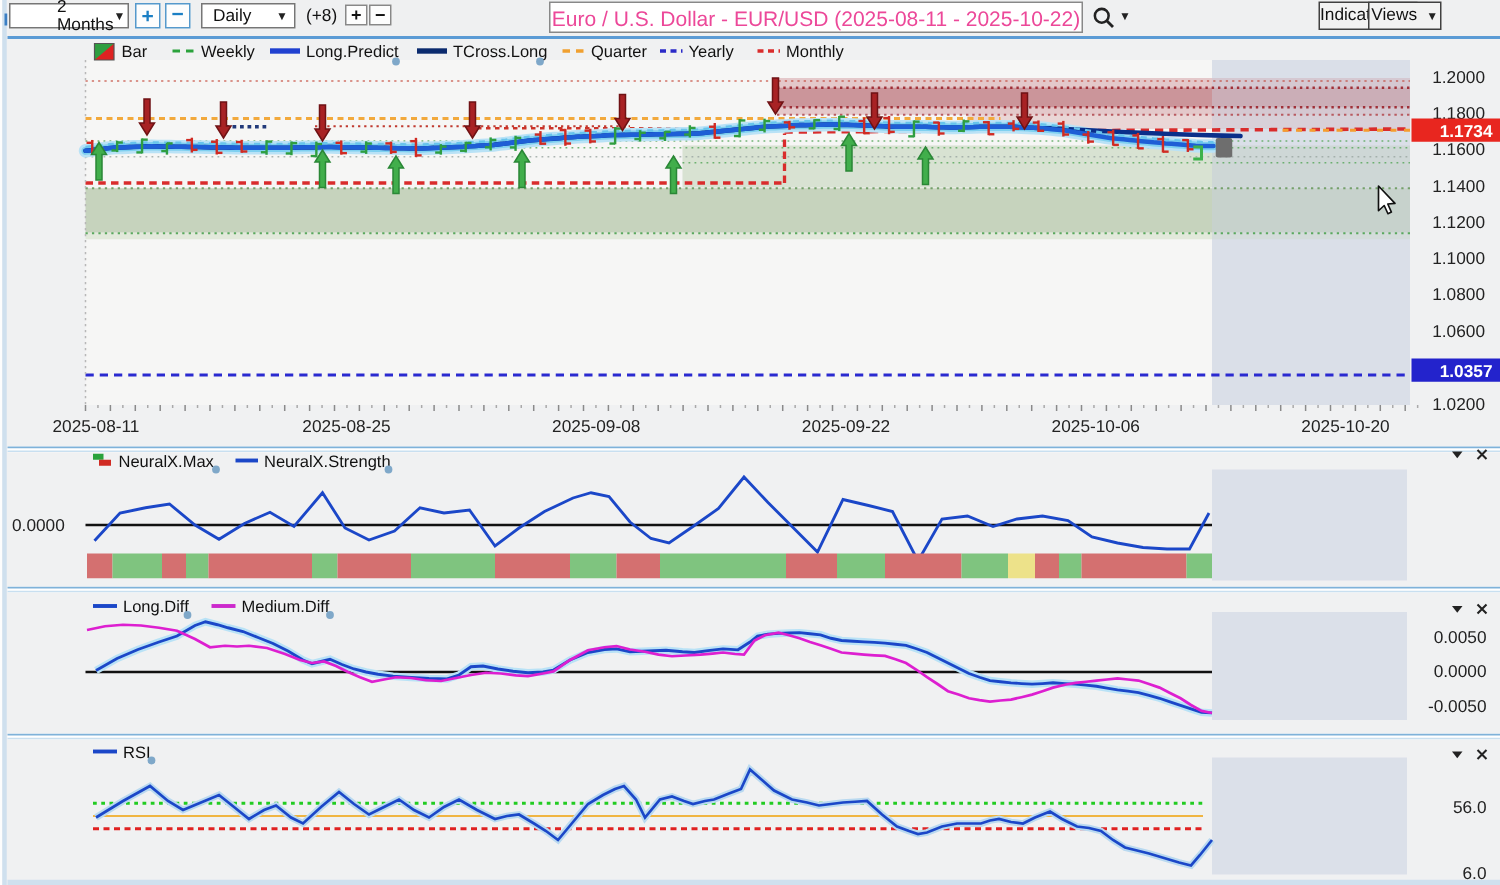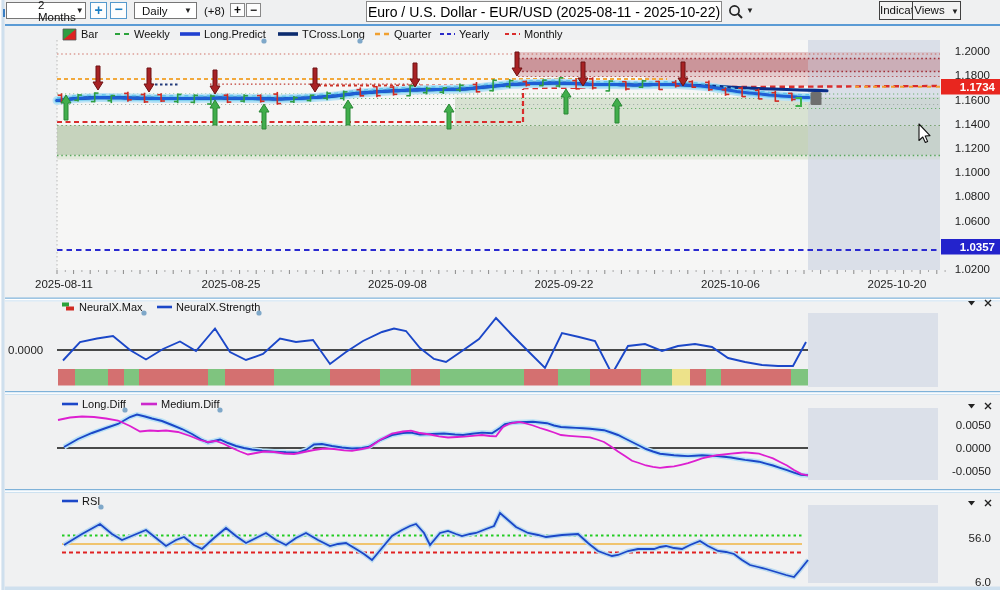--- a/index.html
+++ b/index.html
@@ -9,21 +9,21 @@
      color:#111;display:flex;align-items:center;padding:0 4px 0 7px;justify-content:space-between;}
 .car {font-size:8px;color:#222;}
 .car2 {font-size:8px;color:#222;margin-left:3px;}
 .btn {position:absolute;top:2px;width:17px;height:17px;background:#fdfdfd;text-align:center;
       font-weight:bold;font-size:14px;line-height:15px;}
 .bl {border:1px solid #5599cc;color:#1b7fc4;}
 .bk {border:1px solid #888;color:#111;top:3px;width:15px;height:14px;font-size:12px;line-height:12px;}
 .mn {line-height:13px;}
 .p8 {position:absolute;left:204px;top:5px;font-size:11.5px;color:#111;}
 .title {position:absolute;left:366px;top:1px;width:356px;height:21px;background:#fff;border:1px solid #888;
-  font-size:14px;color:#000000;text-align:center;line-height:20px;}
+  font-size:14px;color:#ec4899;text-align:center;line-height:20px;}
 .tb .magsvg {position:absolute;left:727px;top:3px;}
 .mcar {position:absolute;left:746px;top:6px;font-size:8px;color:#222;}
 .rbtn {position:absolute;top:1px;height:19px;background:#f2f2f2;border:1px solid #404040;font-size:11.5px;
   color:#111;text-align:center;line-height:17px;}
 </style></head>
 <body>
 <div class="stage">
 <svg class="mainchart" width="1000" height="590" viewBox="0 0 1000 590">
 <rect x="0" y="0" width="1000" height="590" fill="#f0f1f2"></rect>
 <rect x="0" y="0" width="1.5" height="590" fill="#fdfdfd"></rect>

